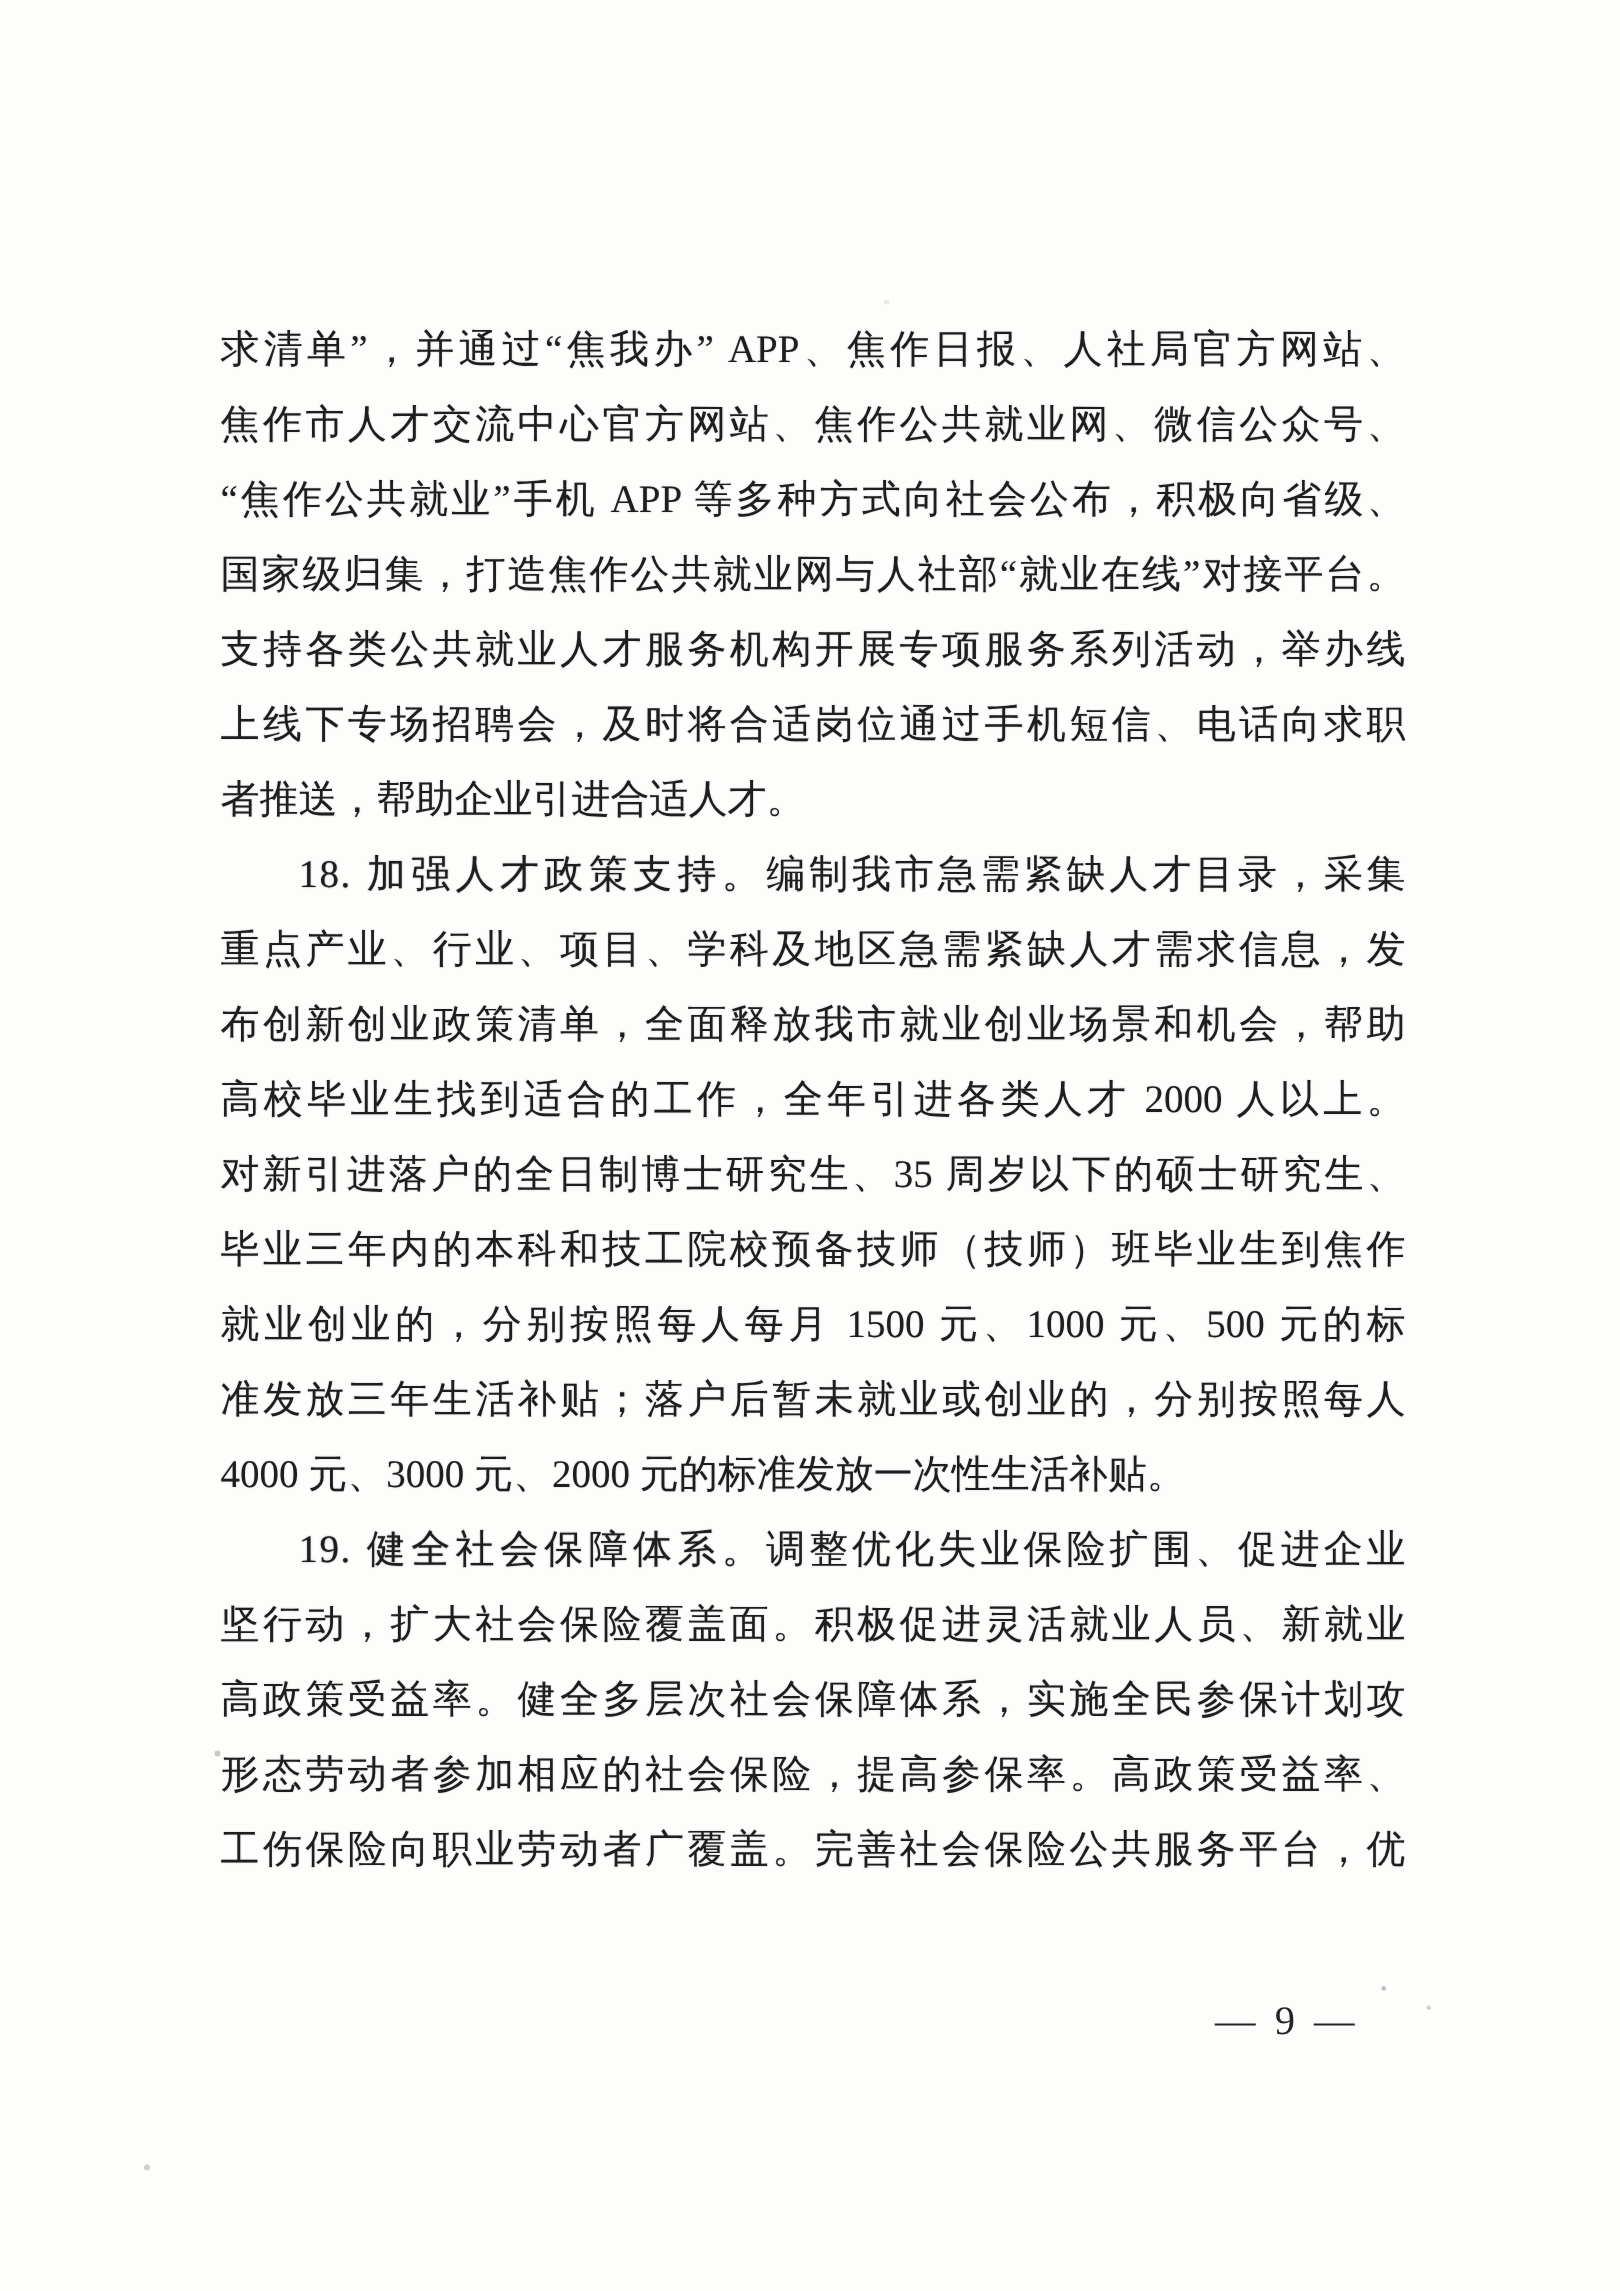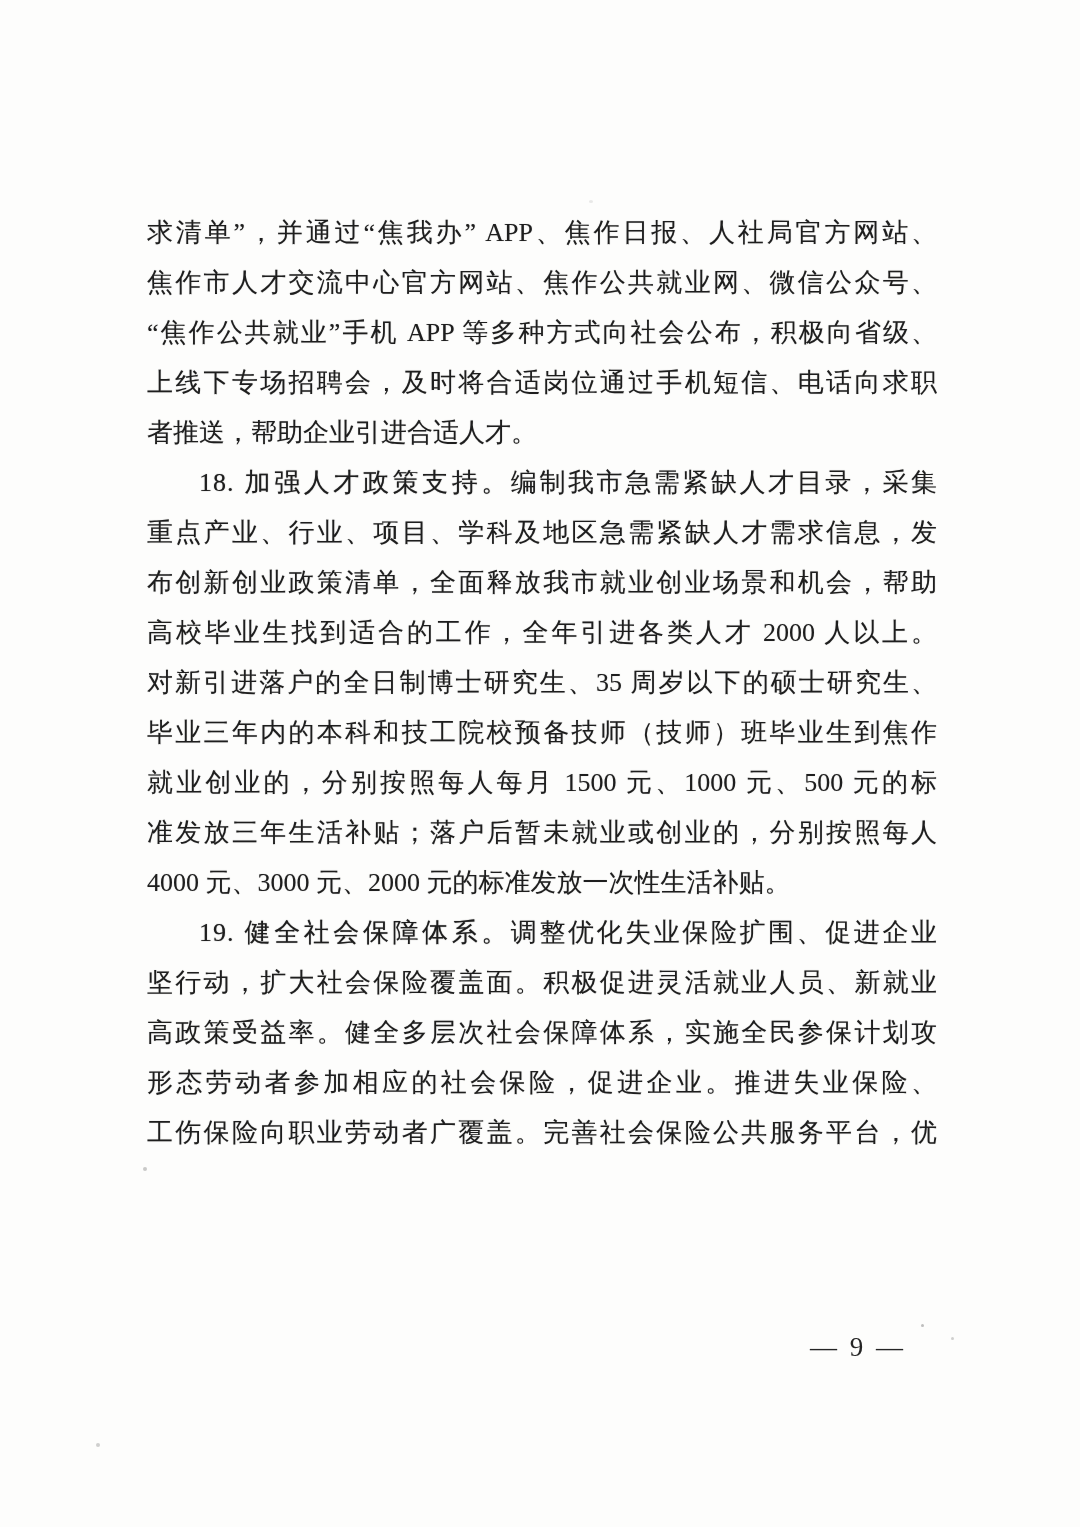--- a/index.html
+++ b/index.html
@@ -71,35 +71,37 @@
 </head>
 <body>
 
 <div class="page">
 
   <div class="text-column">
 
   <div class="line just"><span class="seg">求清单”，并通过“焦我办” APP、焦作日报、人社局官方网站、</span></div>
       <div class="line just"><span class="seg">焦作市人才交流中心官方网站、焦作公共就业网、微信公众号、</span></div>
       <div class="line just"><span class="seg">“焦作公共就业”手机 APP 等多种方式向社会公布，积极向省级、</span></div>
+      <div class="line just"><span class="seg">国家级归集，打造焦作公共就业网与人社部“就业在线”对接平台。</span></div>
+      <div class="line just"><span class="seg">支持各类公共就业人才服务机构开展专项服务系列活动，举办线</span></div>
       <div class="line just"><span class="seg">上线下专场招聘会，及时将合适岗位通过手机短信、电话向求职</span></div>
       <div class="line"><span class="seg">者推送，帮助企业引进合适人才。</span></div>
       <div class="line just indent"><span class="seg bold">18. 加强人才政策支持。</span><span class="seg">编制我市急需紧缺人才目录，采集</span></div>
       <div class="line just"><span class="seg">重点产业、行业、项目、学科及地区急需紧缺人才需求信息，发</span></div>
       <div class="line just"><span class="seg">布创新创业政策清单，全面释放我市就业创业场景和机会，帮助</span></div>
       <div class="line just"><span class="seg">高校毕业生找到适合的工作，全年引进各类人才 2000 人以上。</span></div>
       <div class="line just"><span class="seg">对新引进落户的全日制博士研究生、35 周岁以下的硕士研究生、</span></div>
       <div class="line just"><span class="seg">毕业三年内的本科和技工院校预备技师（技师）班毕业生到焦作</span></div>
       <div class="line just"><span class="seg">就业创业的，分别按照每人每月 1500 元、1000 元、500 元的标</span></div>
       <div class="line just"><span class="seg">准发放三年生活补贴；落户后暂未就业或创业的，分别按照每人</span></div>
       <div class="line"><span class="seg">4000 元、3000 元、2000 元的标准发放一次性生活补贴。</span></div>
       <div class="line just indent"><span class="seg bold">19. 健全社会保障体系。</span><span class="seg">调整优化失业保险扩围、促进企业</span></div>
       <div class="line just"><span class="seg">坚行动，扩大社会保险覆盖面。积极促进灵活就业人员、新就业</span></div>
       <div class="line just"><span class="seg">高政策受益率。健全多层次社会保障体系，实施全民参保计划攻</span></div>
-      <div class="line just"><span class="seg">形态劳动者参加相应的社会保险，促进企业。推进失业保险、</span></div>
+      <div class="line just"><span class="seg">形态劳动者参加相应的社会保险，提高参保率。高政策受益率、</span></div>
       <div class="line just"><span class="seg">工伤保险向职业劳动者广覆盖。完善社会保险公共服务平台，优</span></div>
     </div>
 
   <div class="footer">
     <span>— 9 —</span>
   </div>
 
   <div class="speck s1"></div>
   <div class="speck s2"></div>
   <div class="speck s3"></div>

